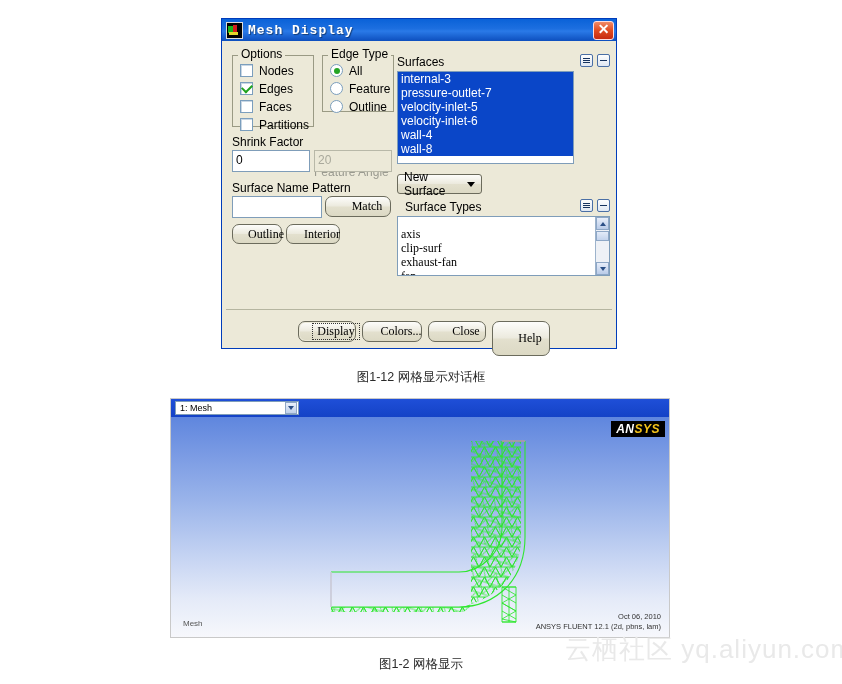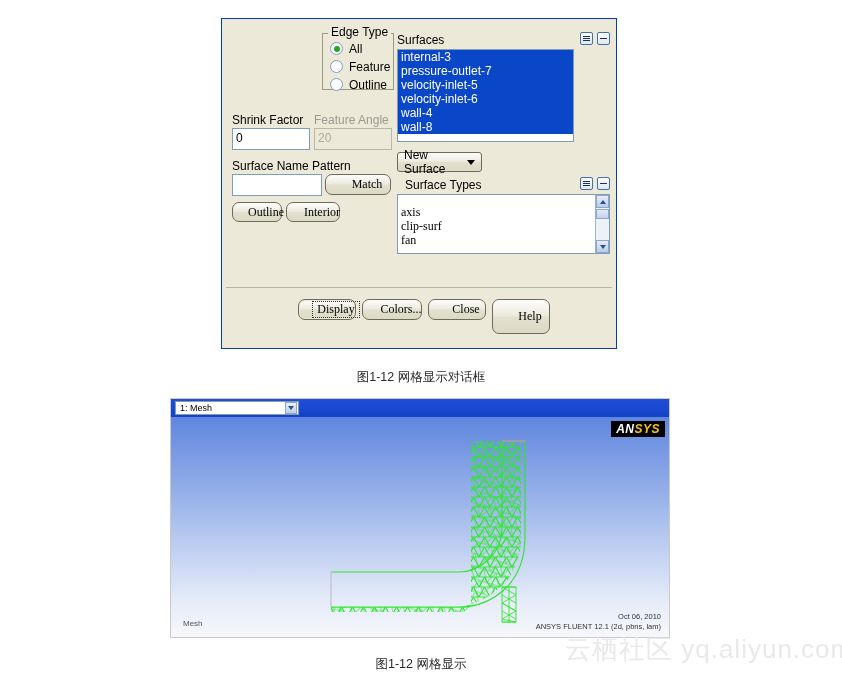--- a/index.html
+++ b/index.html
@@ -41,21 +41,21 @@
   }
   #dlg-body{position:relative;height:309px;}
   .group{
     position:absolute;border:1px solid #9a9a84;background:transparent;
   }
   .group > .glabel{
     position:absolute;top:-9px;left:5px;background:#ECE9D8;padding:0 3px;
     font-size:12px;color:#000;white-space:nowrap;
   }
   .plainlabel{position:absolute;font-size:12px;color:#000;white-space:nowrap;}
-  .plainlabel.dim{color:#9a9a90;}
+  .plainlabel.dim{color:#9a9a90;margin-top:30px;}
 
   
   .cbrow{display:flex;align-items:center;height:17px;margin:0 0 1px 0;cursor:pointer;}
   .cbox{
     width:11px;height:11px;background:#fff;border:1px solid #7b9ebd;
     box-shadow:inset 1px 1px 0 #c9d7e4;margin-right:6px;position:relative;flex:0 0 auto;
   }
   .cbox.checked::after{
     content:"";position:absolute;left:1px;top:1px;width:8px;height:5px;
     border-left:2px solid #1fa31f;border-bottom:2px solid #1fa31f;
@@ -183,23 +183,53 @@
   #watermark{
     position:absolute;left:565px;top:632px;font-size:26px;color:#e9e9e9;
     font-family:"Liberation Sans",sans-serif;white-space:nowrap;letter-spacing:1px;
   }
 </style>
 </head>
 <body>
 
 <div id="dialog">
 
+  <div id="titlebar">
+    <span class="ico">
+        <i class="g"></i>
+        <i class="r"></i>
+        <i class="y"></i>
+      </span>
+    <span id="title-text">Mesh Display</span>
+    <span id="close-btn">✕</span>
+  </div>
 
   <div id="dlg-body">
 
+    <div class="group" style="left:10px;top:14px;width:80px;height:70px;">
+      <span class="glabel">Options</span>
+      <div style="padding:6px 0 0 7px;">
+        <div class="cbrow">
+          <span class="cbox"></span>
+          <span class="cbtext">Nodes</span>
+        </div>
+        <div class="cbrow">
+          <span class="cbox checked"></span>
+          <span class="cbtext">Edges</span>
+        </div>
+        <div class="cbrow">
+          <span class="cbox"></span>
+          <span class="cbtext">Faces</span>
+        </div>
+        <div class="cbrow">
+          <span class="cbox"></span>
+          <span class="cbtext">Partitions</span>
+        </div>
+      </div>
+    </div>
 
     <div class="group" style="left:100px;top:14px;width:70px;height:55px;">
       <span class="glabel">Edge Type</span>
       <div style="padding:6px 0 0 7px;">
         <div class="cbrow">
           <span class="radio sel"></span>
           <span class="cbtext">All</span>
         </div>
         <div class="cbrow">
           <span class="radio"></span>
@@ -260,20 +290,21 @@
         <i></i>
         <i></i>
       </div>
     <div class="iconbtn single" style="left:375px;top:158px;">
         <i></i>
       </div>
     <div class="listbox" style="left:175px;top:175px;width:213px;height:60px;">
       <div style="padding-top:10px;font-family:Liberation Serif, serif;">
         <div class="listitem">axis</div>
         <div class="listitem">clip-surf</div>
+        <div class="listitem">exhaust-fan</div>
         <div class="listitem">fan</div>
       </div>
       <div class="scrollbar" style="right:0;top:0;height:58px;">
         <div class="sbtn up"></div>
         <div class="sthumb"></div>
         <div class="sbtn down" style="position:absolute;bottom:0;left:0;"></div>
       </div>
     </div>
 
     <div id="dlg-sep"></div>
@@ -343,15 +374,15 @@
 
     <div id="mesh-tag">Mesh</div>
 
     <div id="stamp">
       <div>Oct 06, 2010</div>
       <div>ANSYS FLUENT 12.1 (2d, pbns, lam)</div>
     </div>
   </div>
 </div>
 
-<div class="caption" style="top:656px;">图1-12 网格显示</div>
+<div class="caption" style="top:656px;">图1-2 网格显示</div>
 
 <div id="watermark">云栖社区 yq.aliyun.com</div>
 
 </body></html>

